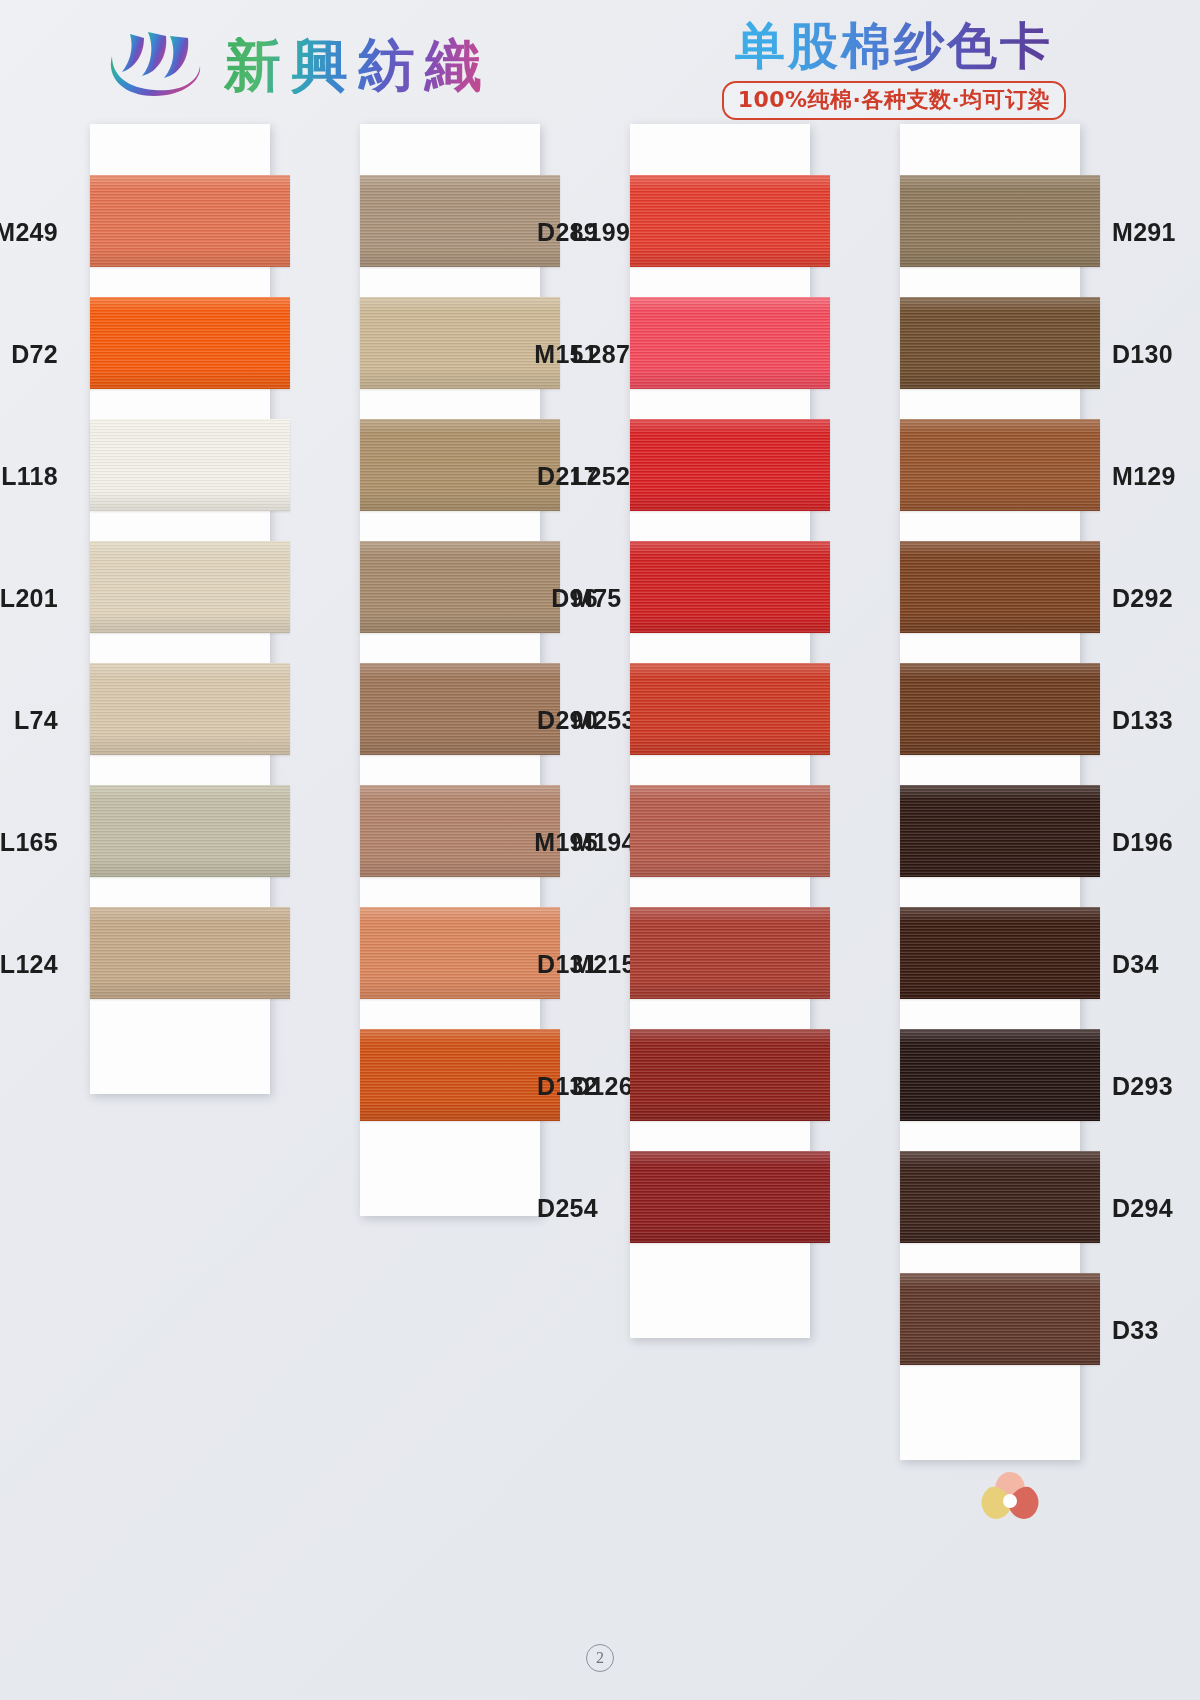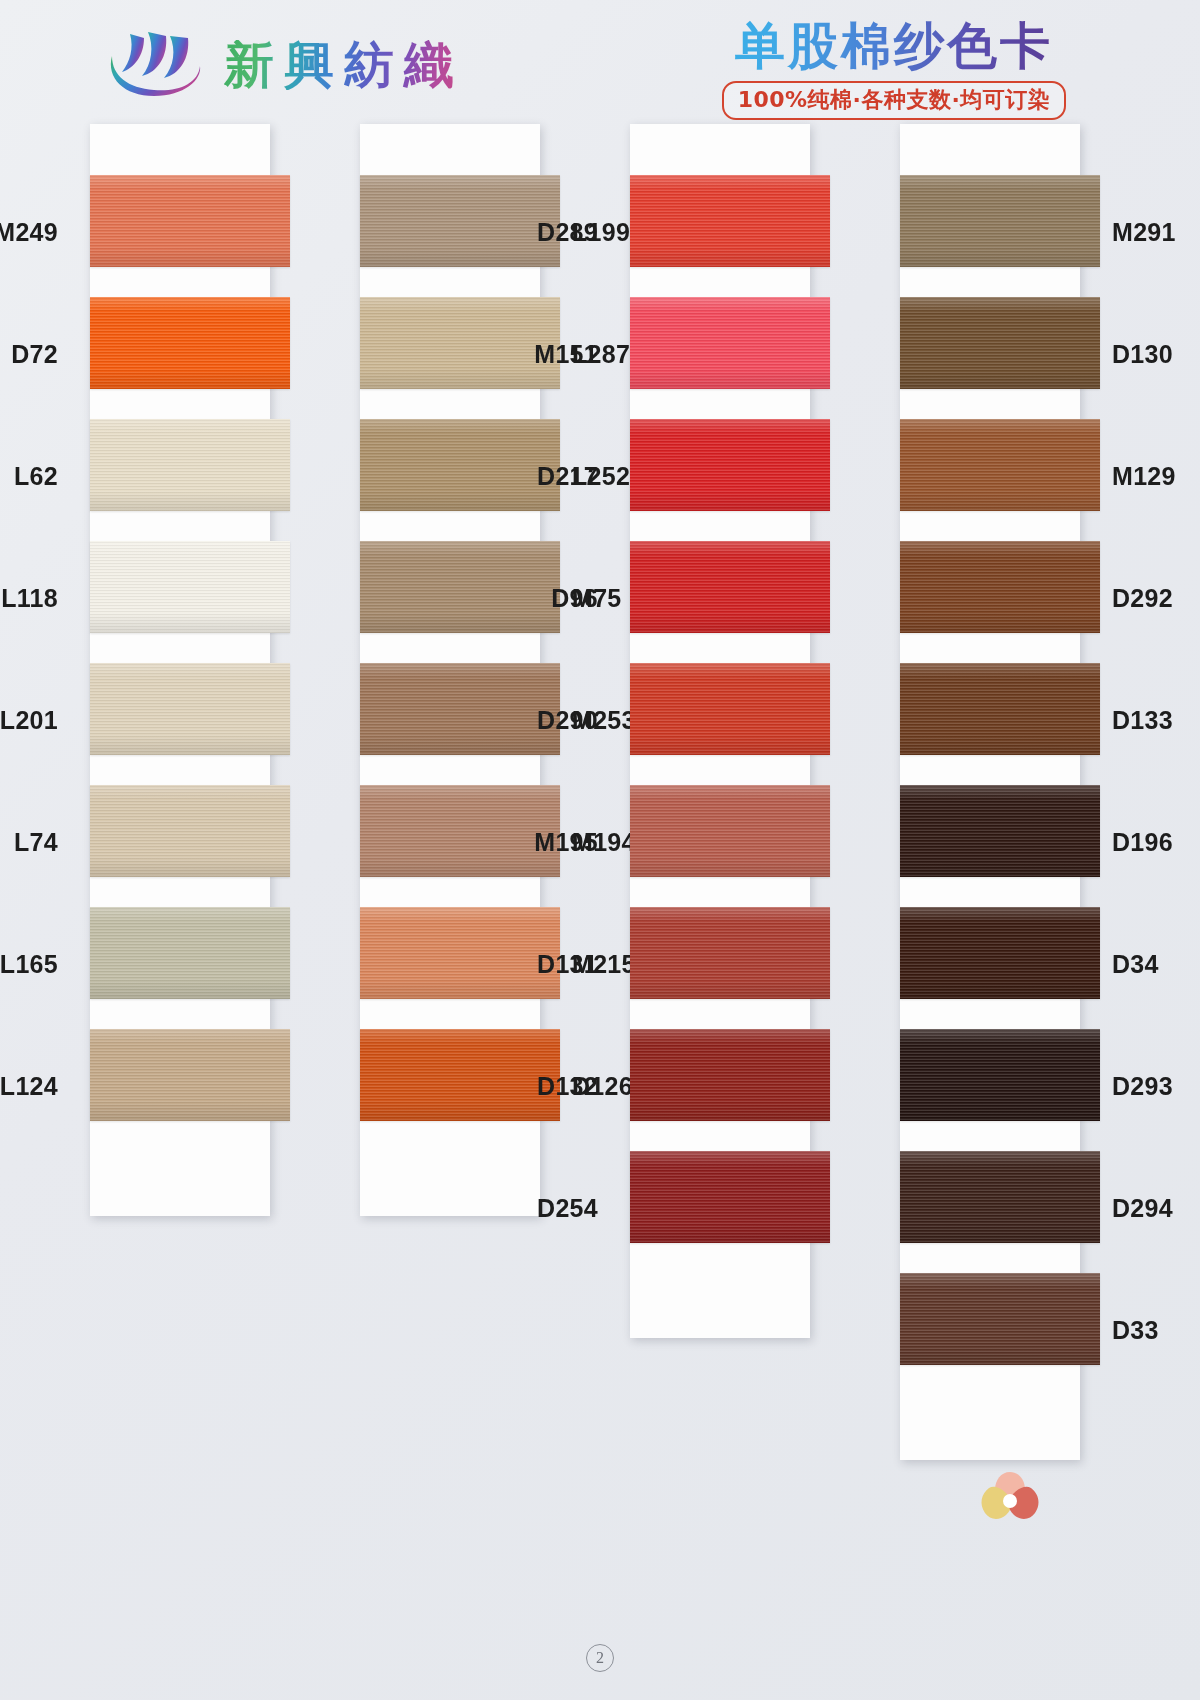--- a/index.html
+++ b/index.html
@@ -32,21 +32,21 @@
     gap: 16px;
   }
   #brand-mark {
     width: 104px;
     height: 78px;
     position: relative;
   }
   #brand-mark svg { display:block; }
   #brand-name {
     font-family: "Liberation Serif", serif;
-    font-size: 50px;
+    font-size: 57px;
     font-weight: 700;
     letter-spacing: 10px;
     background: linear-gradient(100deg,#3fae63 0%, #4fb86f 14%, #34a3b8 30%, #3f7fd0 46%, #5b5fc4 60%, #7b4fb8 74%, #b24b9e 88%, #c94a86 100%);
     -webkit-background-clip: text;
     background-clip: text;
     color: transparent;
     white-space: nowrap;
     line-height: 1;
   }
 
@@ -219,24 +219,20 @@
   <div class="card-strip">
       <div class="swatch-slot">
         <div class="swatch" style="background: rgb(226, 113, 79);"></div>
         <div class="swatch-label label-left">M249</div>
       </div>
       <div class="swatch-slot">
         <div class="swatch" style="background: rgb(244, 89, 11);"></div>
         <div class="swatch-label label-left">D72</div>
       </div>
       <div class="swatch-slot">
-        <div class="swatch" style="background: rgb(230, 220, 198);"></div>
-        <div class="swatch-label label-left">L62</div>
-      </div>
-      <div class="swatch-slot">
         <div class="swatch" style="background: rgb(242, 239, 230);"></div>
         <div class="swatch-label label-left">L118</div>
       </div>
       <div class="swatch-slot">
         <div class="swatch" style="background: rgb(222, 210, 186);"></div>
         <div class="swatch-label label-left">L201</div>
       </div>
       <div class="swatch-slot">
         <div class="swatch" style="background: rgb(214, 198, 171);"></div>
         <div class="swatch-label label-left">L74</div>

